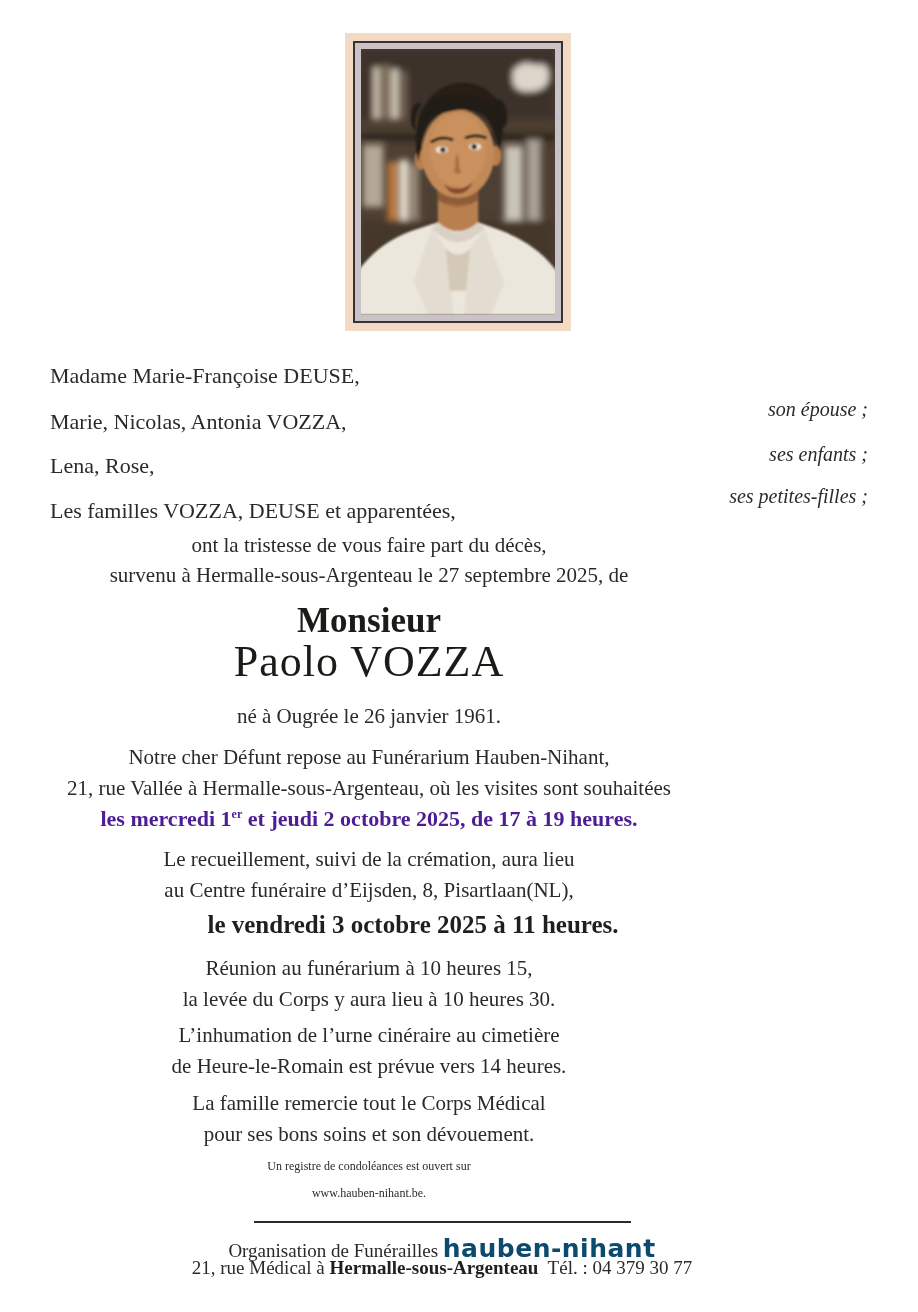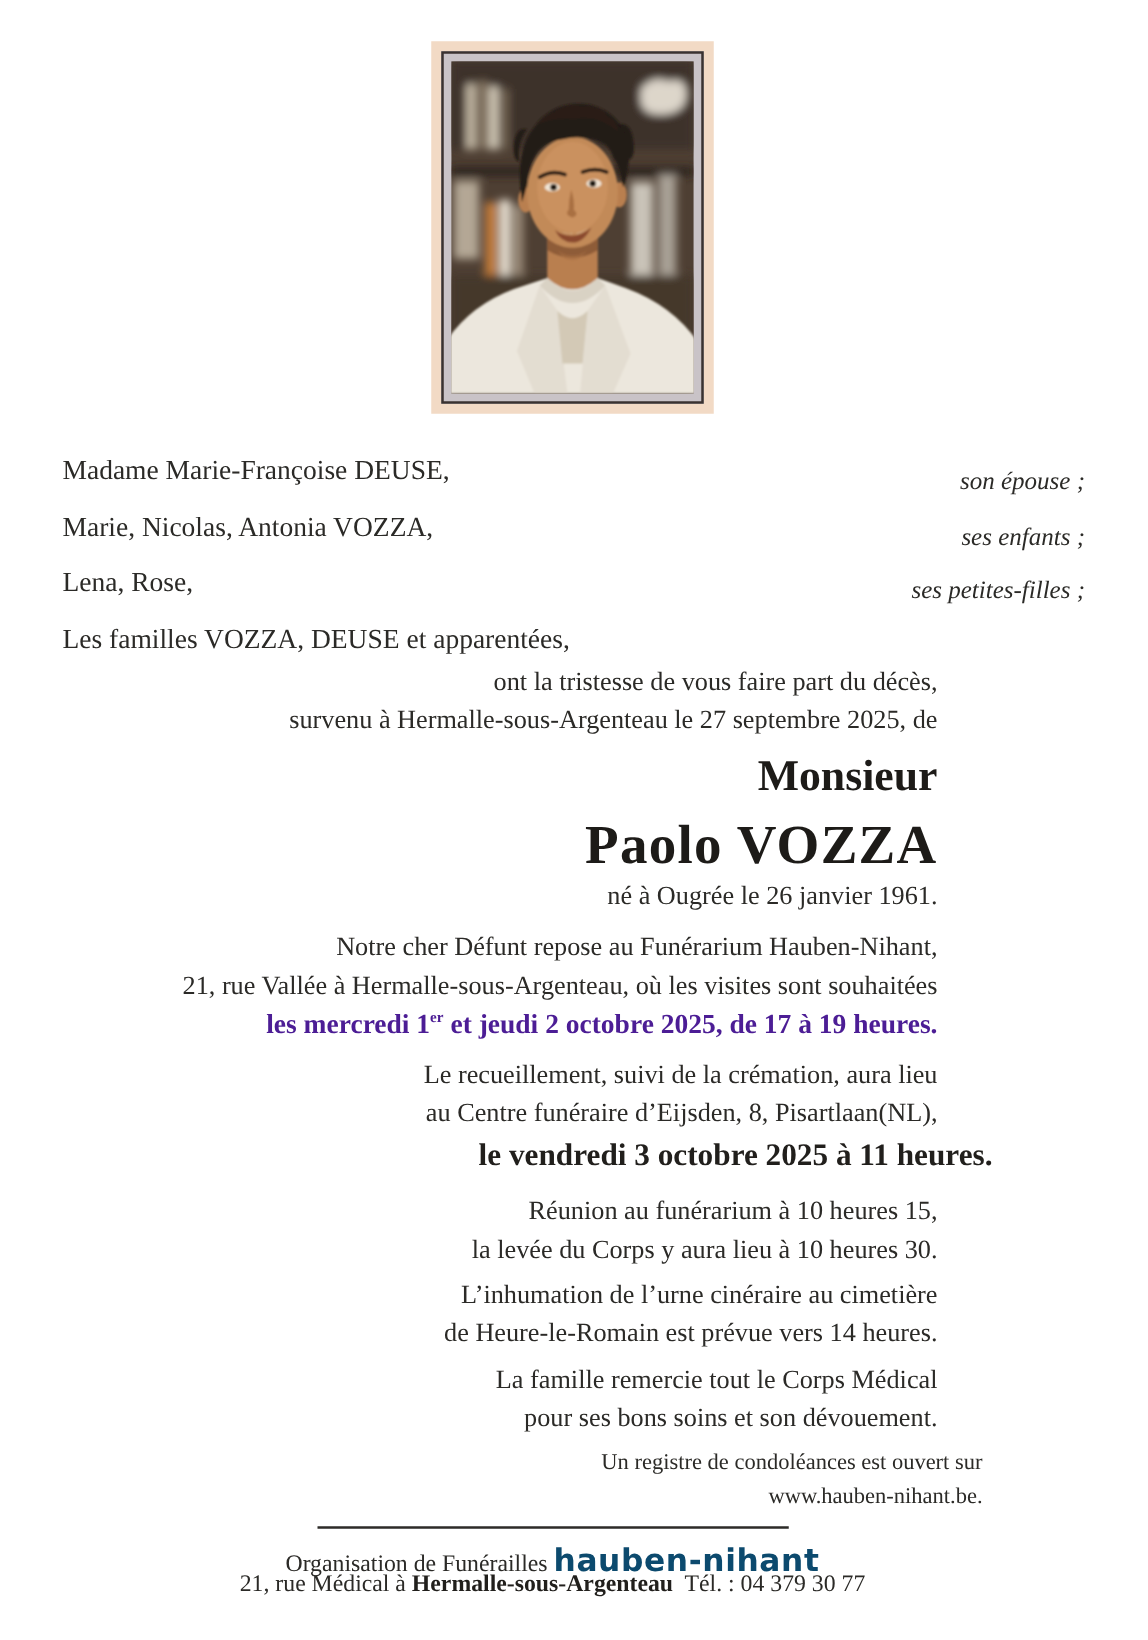--- a/index.html
+++ b/index.html
@@ -1,27 +1,27 @@
 <!DOCTYPE html>
 <html><head>
 <meta charset="utf-8">
 <style>
   html,body{margin:0;padding:0;}
   body{
     width:918px;height:1312px;position:relative;background:#ffffff;
     font-family:"Liberation Serif", serif;color:#2b2a27;overflow:hidden;
   }
-  .line{position:absolute;left:12px;width:738px;text-align:right;white-space:nowrap;}
+  .line{position:absolute;left:0;width:738px;text-align:center;white-space:nowrap;}
   .body-txt{font-size:21px;}
-  .small-txt{font-size:18px;padding-left:36px;}
+  .small-txt{font-size:12px;}
   .bold{font-weight:bold;color:#211f1c;}
   .name-line{position:absolute;left:50px;font-size:22px;white-space:nowrap;}
-  .rel-line{position:absolute;right:50px;font-size:20px;font-style:italic;white-space:nowrap;}
+  .rel-line{position:absolute;right:50px;font-size:20px;font-style:italic;white-space:nowrap;margin-top:24px;}
   .title-monsieur{font-size:35px;font-weight:bold;color:#1d1b18;}
-  .deceased{font-size:44px;font-weight:bold;color:#1d1b18;letter-spacing:1px;margin-top:14px;}
+  .deceased{font-size:44px;font-weight:normal;color:#1d1b18;letter-spacing:1px;}
   .schedule{font-size:22px;font-weight:bold;color:#4c1d95;}
   .date-big{font-size:25px;font-weight:bold;color:#211f1c;padding-left:44px;}
   sup{font-size:0.55em;vertical-align:super;}
   
   .photo-frame{
     position:absolute;left:345px;top:33px;width:226px;height:298px;
     background:#f2dac5;box-sizing:border-box;padding:8px;
   }
   .photo-mat{
     width:100%;height:100%;box-sizing:border-box;

